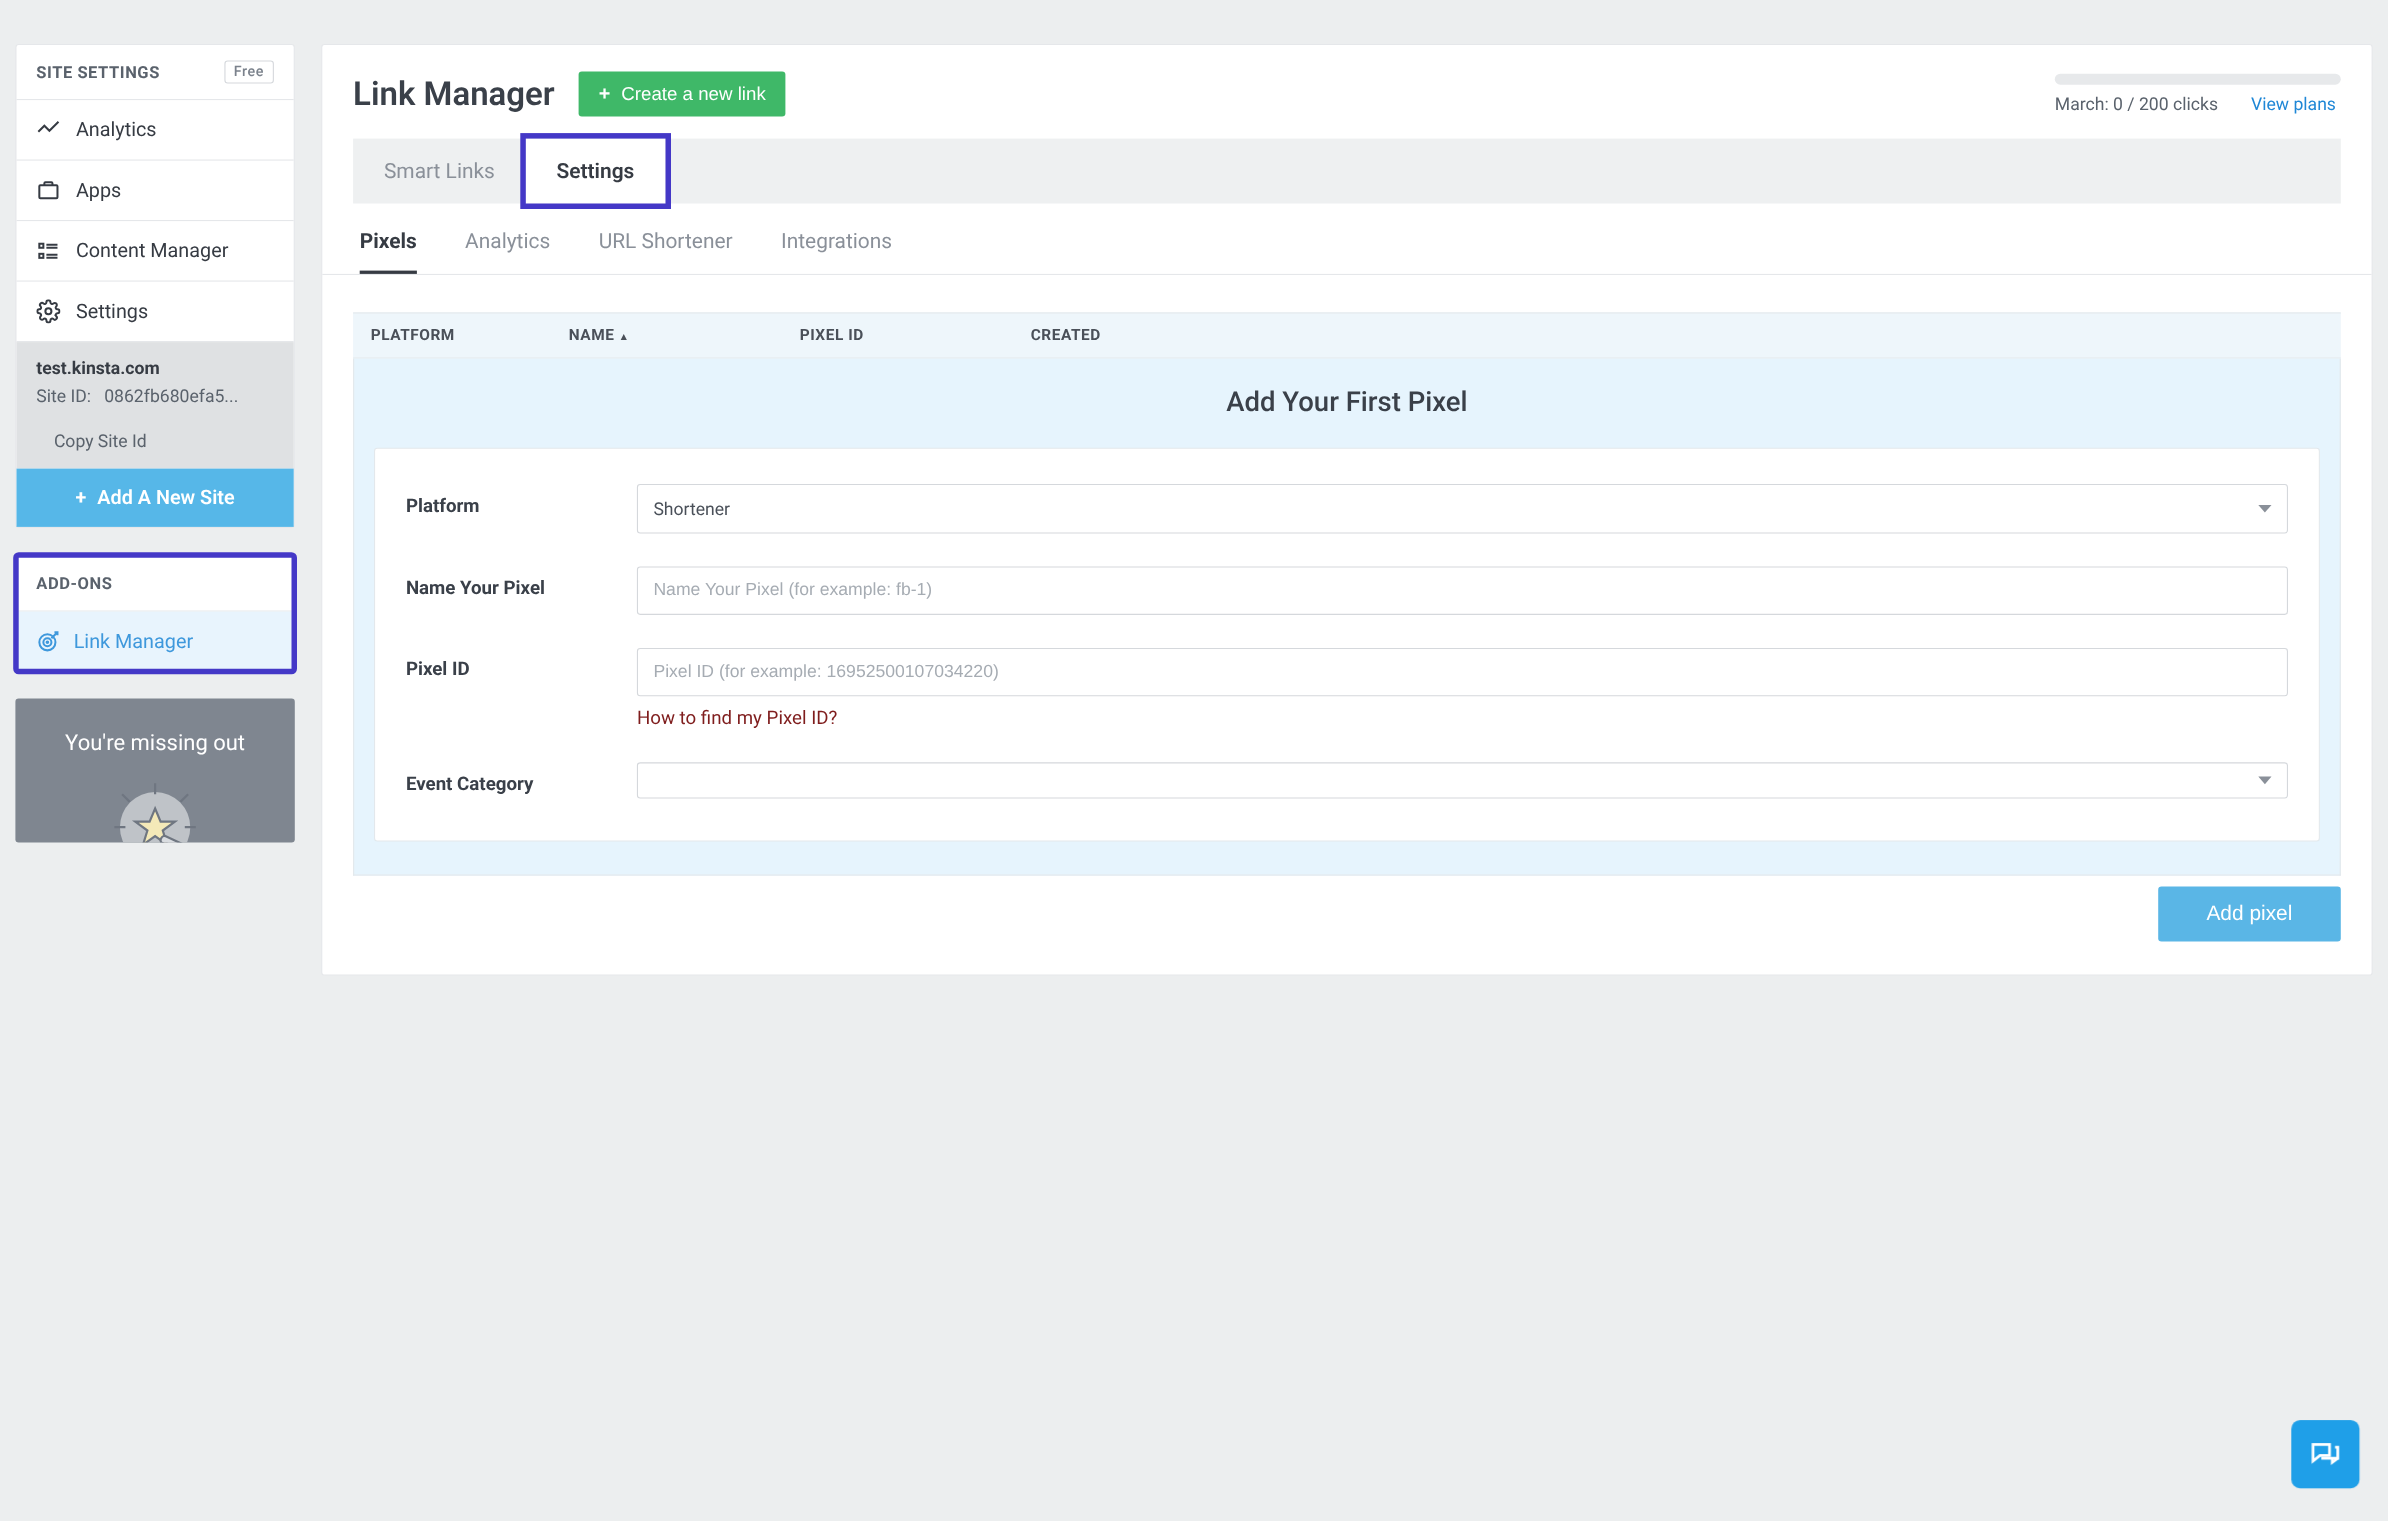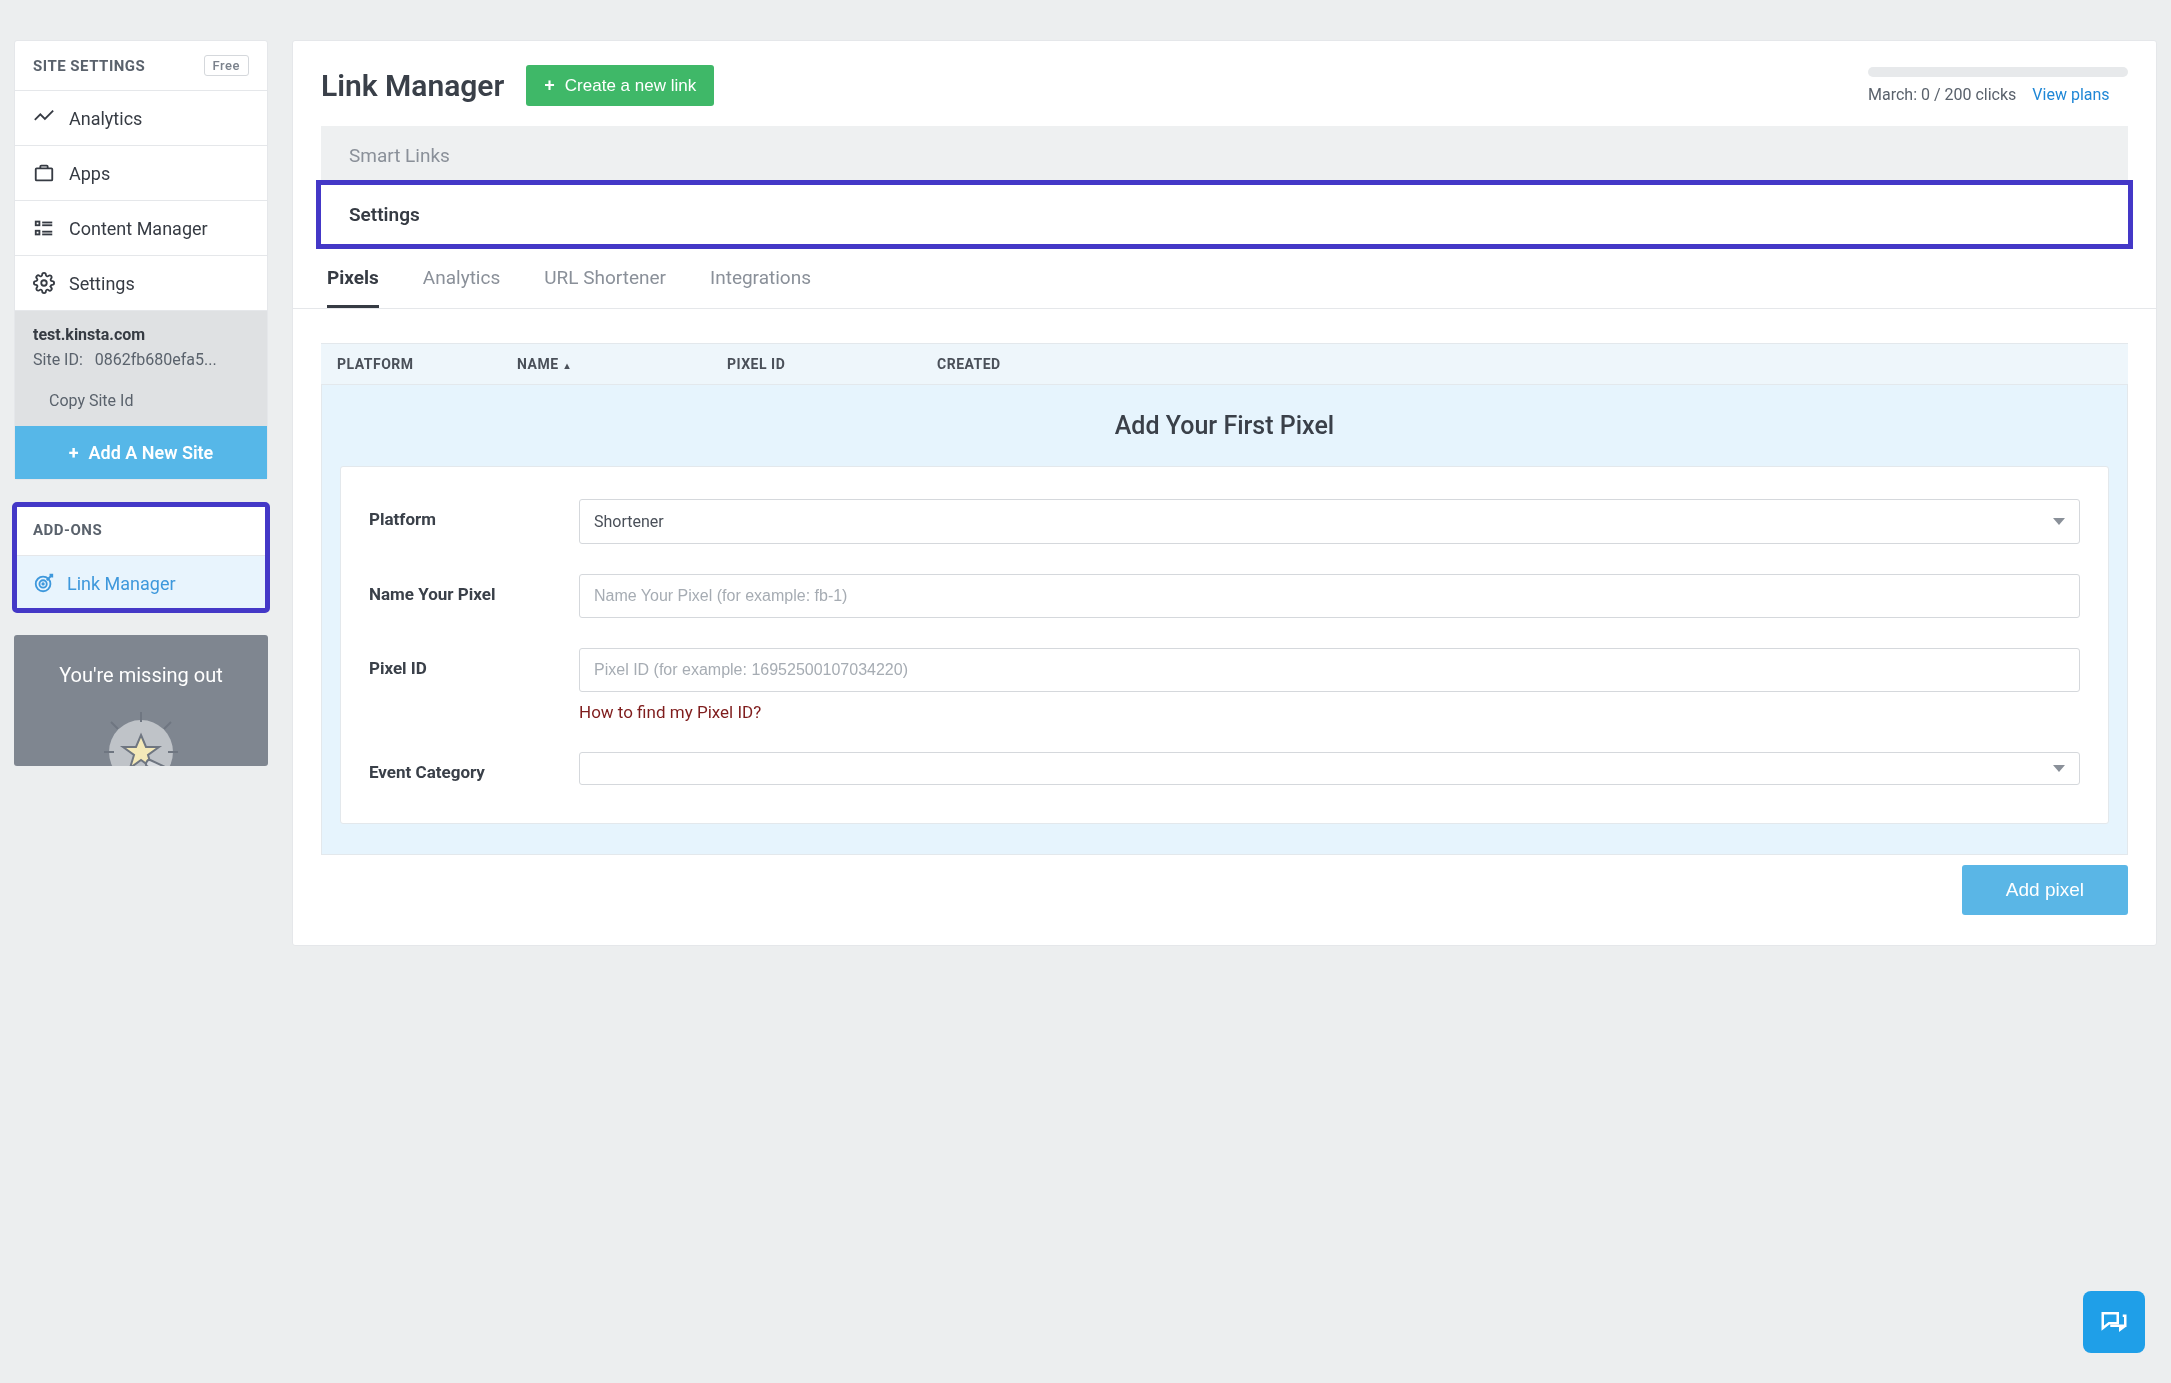--- a/index.html
+++ b/index.html
@@ -53,23 +53,23 @@
 .main { flex: 1; background: #fff; border: 1px solid #e5e7ea; border-radius: 3px; padding: 0; min-width: 0; }
 .main-header { display: flex; align-items: center; gap: 22px; padding: 24px 28px 14px 28px; }
 .page-title { font-size: 30px; font-weight: 600; color: #3a4049; }
 .create-btn {
   background: #3fb868; color: #fff; border: none; border-radius: 3px;
   padding: 10px 18px; font-size: 17px; font-weight: 500; cursor: pointer;
   display: inline-flex; align-items: center; gap: 10px;
 }
 .header-right { margin-left: auto; text-align: right; }
 .progress-track { width: 260px; height: 10px; background: #e7e9eb; border-radius: 6px; margin-left: auto; margin-bottom: 8px; }
-.usage-row { display: flex; align-items: center; gap: 16px; color: #5a626c; font-size: 16px; }
+.usage-row { display: flex; align-items: center; gap: 30px; color: #5a626c; font-size: 16px; }
 .view-plans { color: #1f87d6; cursor: pointer; }
-.tabs-primary { background: #eef0f1; margin: 6px 28px 0 28px; display: flex; align-items: stretch; flex-direction: column; }
+.tabs-primary { background: #eef0f1; margin: 6px 28px 0 28px; display: flex; align-items: stretch; }
 .tab-p { padding: 18px 28px; font-size: 19px; color: #8a9099; cursor: pointer; }
 .tab-p.active { background: #fff; color: #363b43; font-weight: 600; }
 .tab-p.highlight-box { outline-offset: 0; }
 .tabs-secondary { display: flex; gap: 44px; padding: 22px 34px 0 34px; border-bottom: 1px solid #e5e7ea; margin: 0 0 0 0; }
 .tab-s { padding-bottom: 16px; font-size: 19px; color: #8a9099; cursor: pointer; }
 .tab-s.active { color: #363b43; font-weight: 700; border-bottom: 3px solid #363b43; }
 .table-head {
   display: flex; background: #eef6fb; border: 1px solid #e3e8ec; border-left: none; border-right: none;
   margin: 34px 28px 0 28px; padding: 12px 16px; font-size: 14px; font-weight: 700; letter-spacing: .5px; color: #4a5059;
 }

